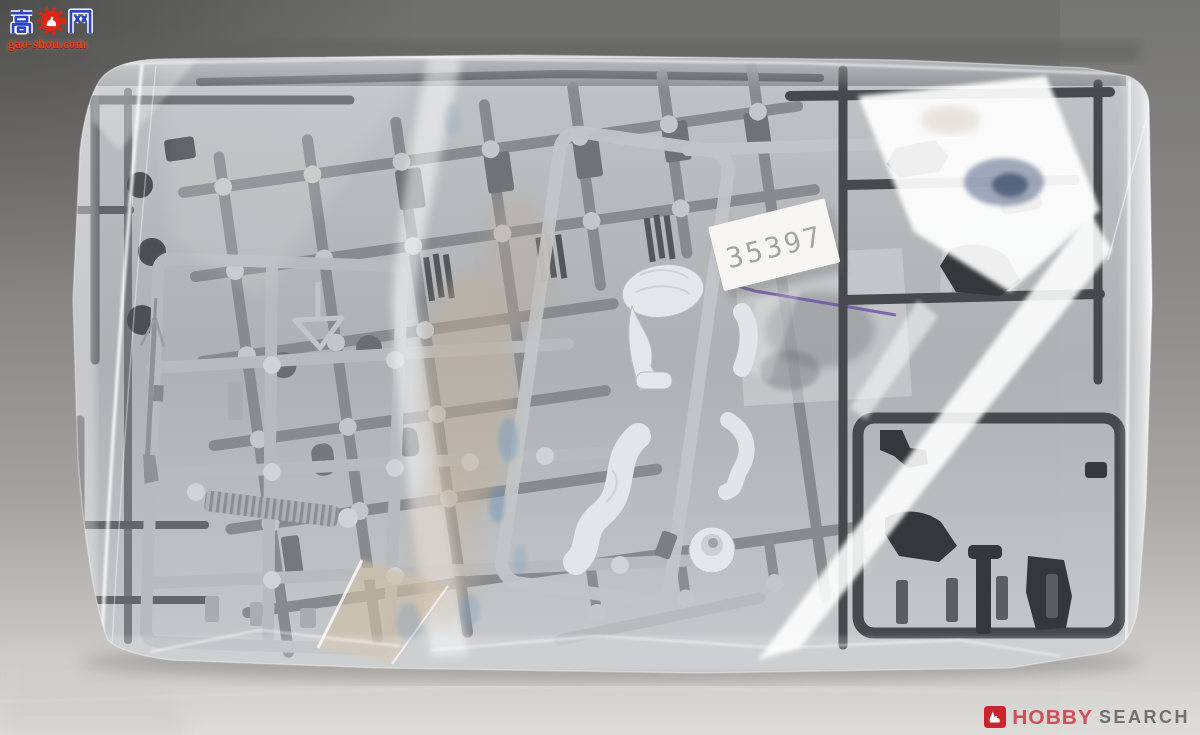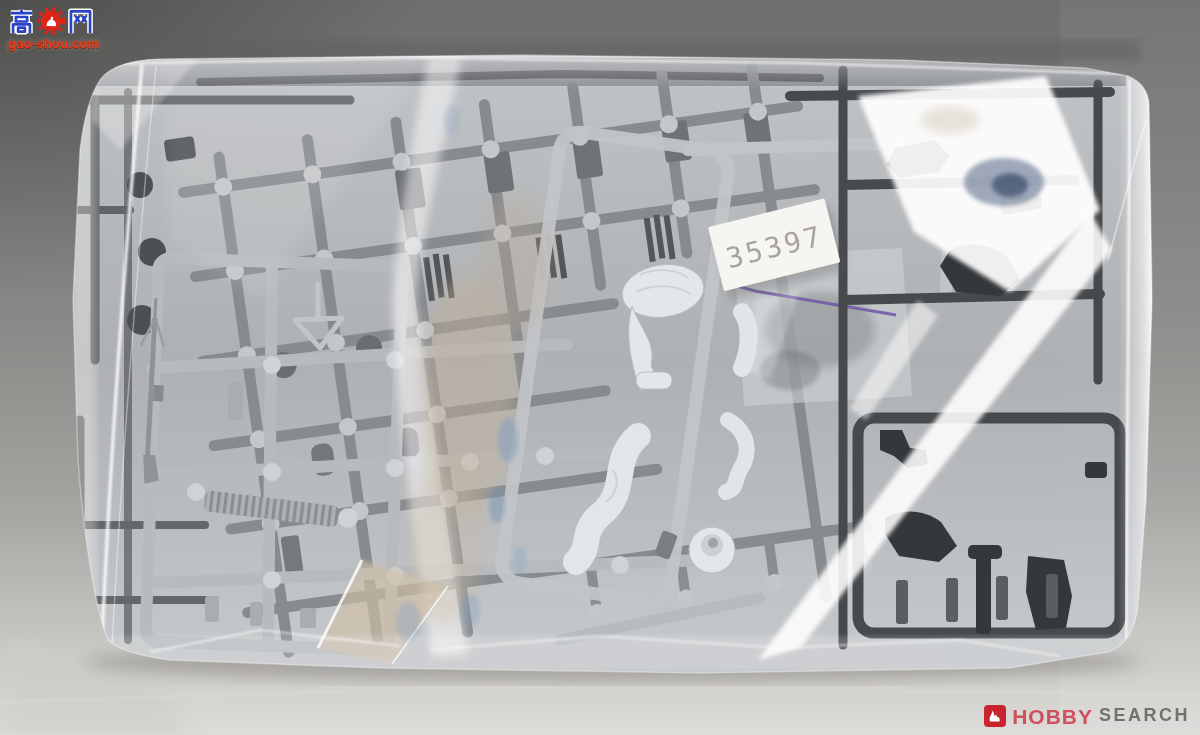--- a/index.html
+++ b/index.html
@@ -1,25 +1,25 @@
 <!DOCTYPE html>
 <html><head>
 <meta charset="utf-8">
 <style>
   html,body{margin:0;padding:0;background:#1e1e1e;}
   .stage{position:relative;width:1200px;height:735px;overflow:hidden;
          font-family:"Liberation Sans",sans-serif;background:#8a8886;}
   .photo{position:absolute;left:0;top:0;}
   
-  .watermark{position:absolute;left:8px;top:6px;display:flex;flex-direction:column;line-height:1;}
+  .watermark{position:absolute;left:8px;top:6px;display:flex;flex-direction:column;line-height:1;font-family:Liberation Serif, serif;}
   .wm-row{display:flex;align-items:center;gap:1px;}
   .wm-site{font-size:13px;font-weight:bold;color:#e8401c;letter-spacing:.2px;margin-top:1px;
            text-shadow:0 0 2px rgba(122,16,2,.9),0 1px 0 rgba(140,27,7,.8),0 0 4px rgba(255,255,255,.55);}
   
-  .brand{position:absolute;right:10px;bottom:6px;display:flex;align-items:flex-start;gap:6px;}
+  .brand{position:absolute;right:10px;bottom:6px;display:flex;align-items:center;gap:6px;}
   .brand .b1{font-size:21px;font-weight:800;color:#d04f5b;letter-spacing:1px;}
   .brand .b2{font-size:18px;font-weight:700;color:#73716f;letter-spacing:2.5px;}
   .visually-hidden{position:absolute;width:1px;height:1px;overflow:hidden;clip:rect(0 0 0 0);white-space:nowrap;}
 </style>
 </head>
 <body>
 
 <div class="stage">
 
 <svg class="photo" width="1200" height="735" viewBox="0 0 1200 735">

